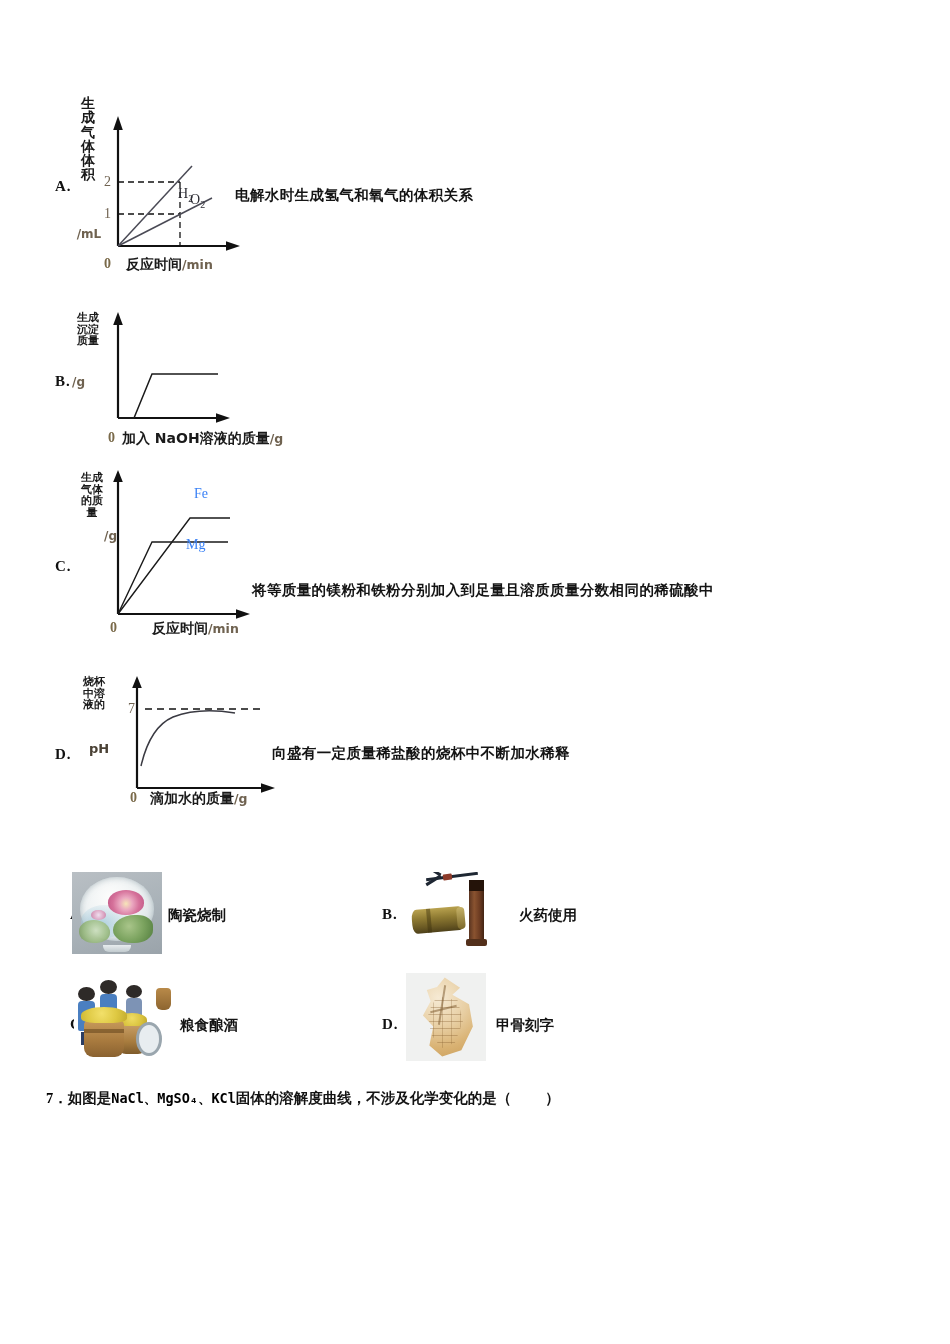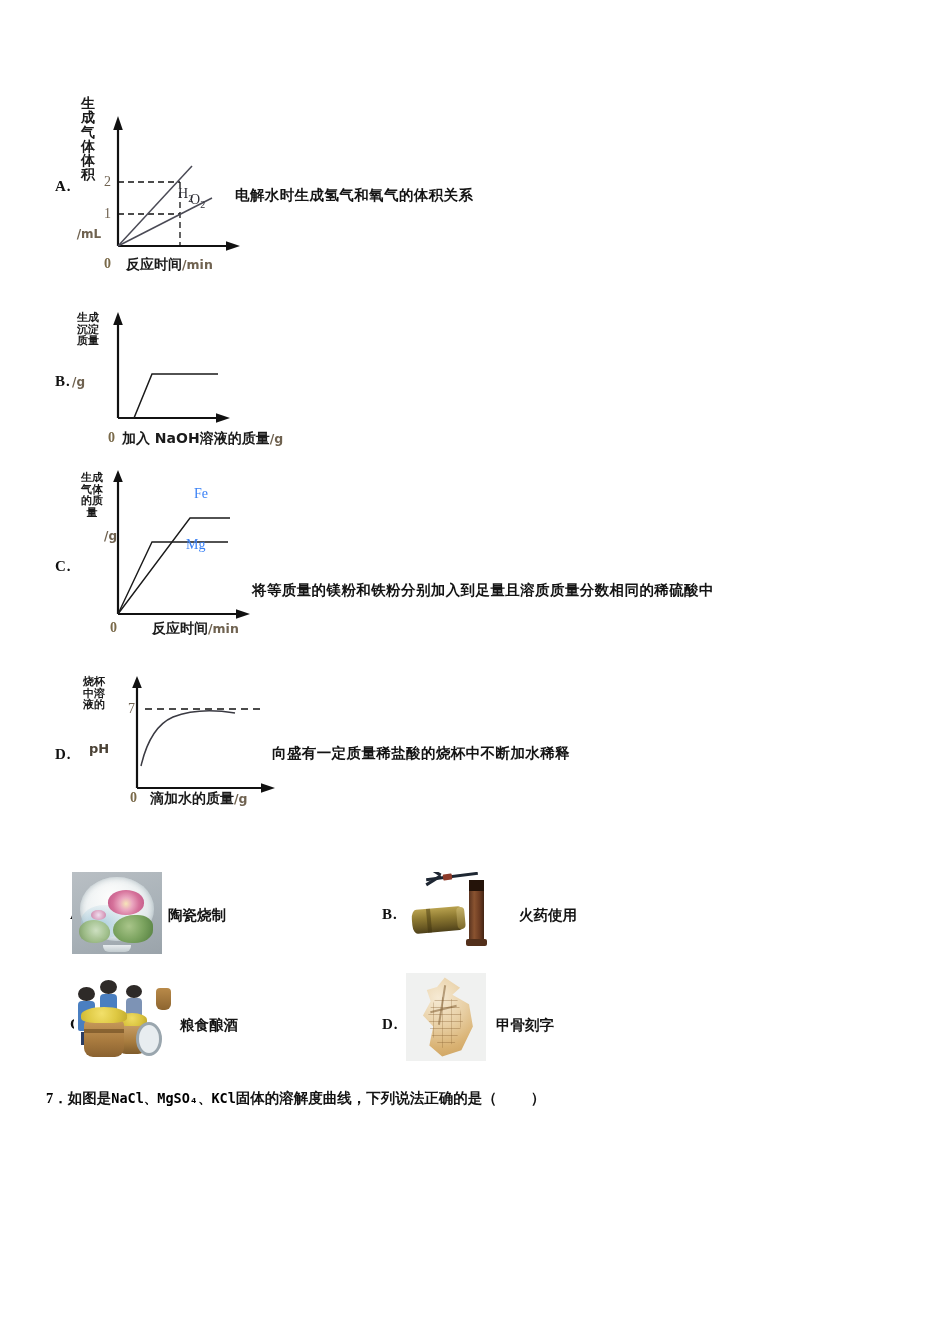--- a/index.html
+++ b/index.html
@@ -439,16 +439,16 @@
   <div class="thumb" style="left:406px;top:973px;width:80px;height:88px;">
     <div class="ob-bg"></div>
     <div class="ob-shape"></div>
     <div class="ob-glyphs"></div>
     <div class="ob-crack" style="left:44%;top:14%;width:2px;height:46%;transform:rotate(9deg);"></div>
     <div class="ob-crack" style="left:30%;top:40%;width:34%;height:2px;transform:rotate(-14deg);"></div>
   </div>
   <div class="abs piclbl" style="left:496px;top:1016px;">甲骨刻字</div>
 
   <div class="abs" style="left:46px;top:1088px;">
-    <span class="qnum">7．</span><span class="qstem">如图是</span><span class="mono">NaCl、MgSO₄、KCl</span><span class="qstem">固体的溶解度曲线，下列说法正确的是（</span><span class="qstem" style="padding-left:34px;">）</span>
+    <span class="qnum">7．</span><span class="qstem">如图是</span><span class="mono">NaCl、MgSO₄、KCl</span><span class="qstem">固体的溶解度曲线，不涉及化学变化的是（</span><span class="qstem" style="padding-left:34px;">）</span>
   </div>
 
 </div>
 
 </body></html>

